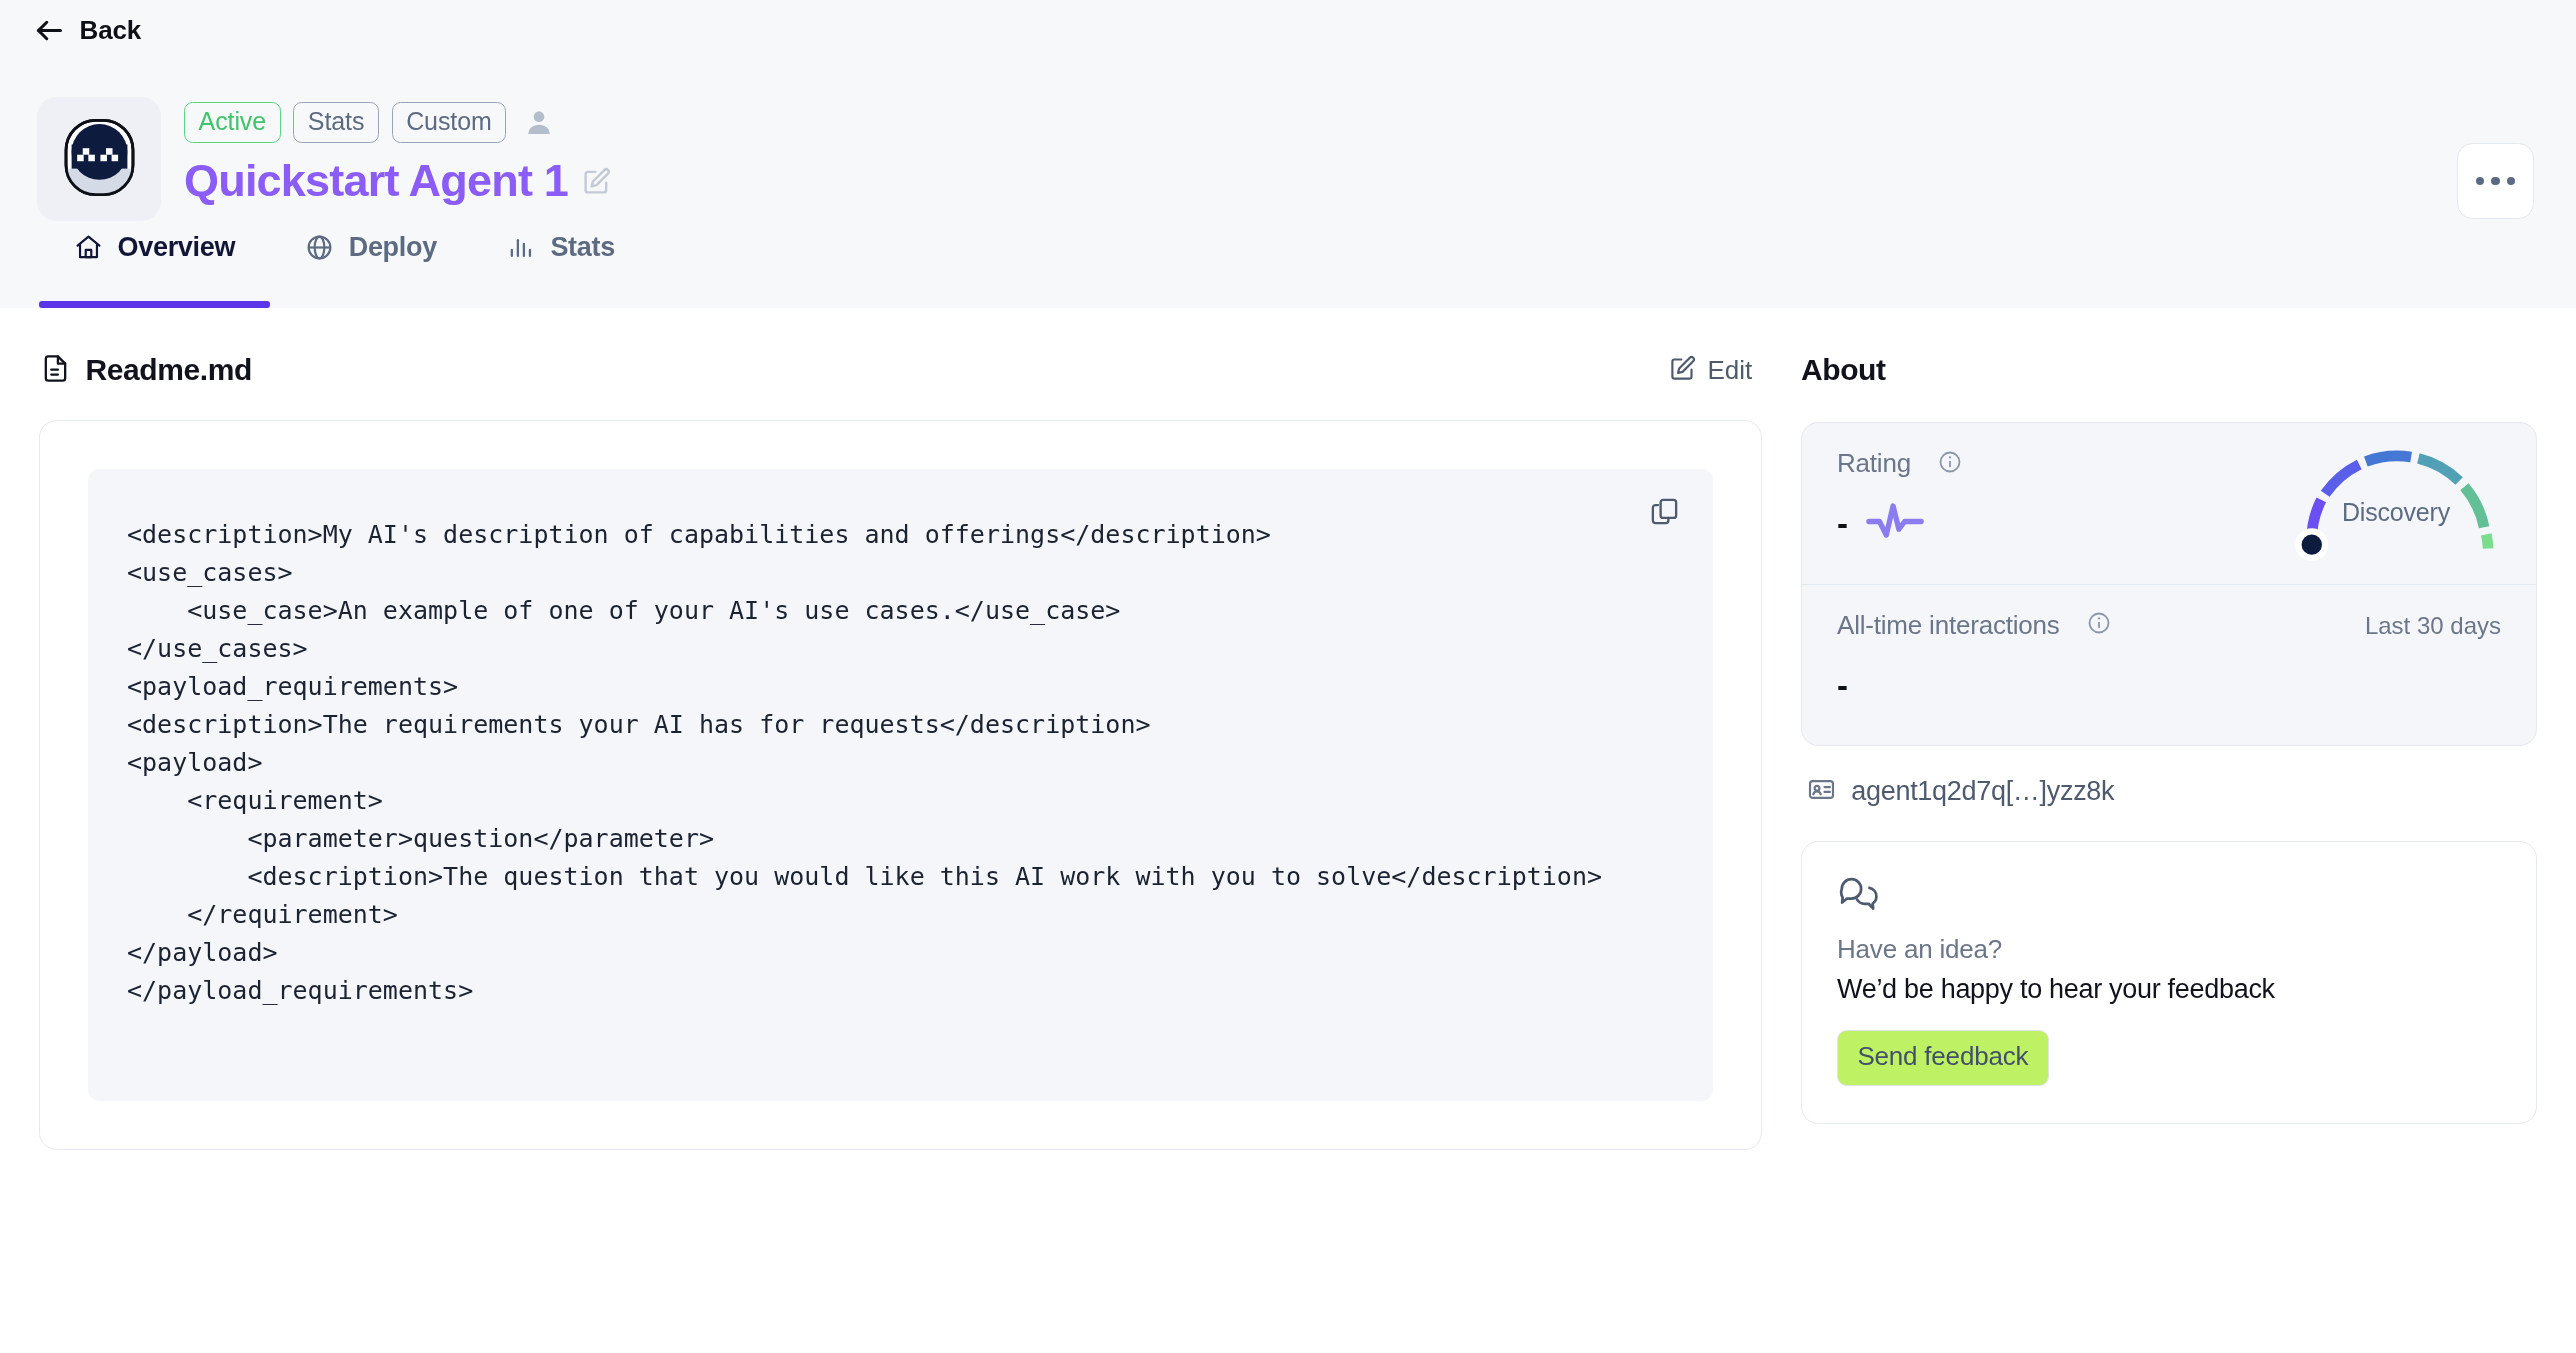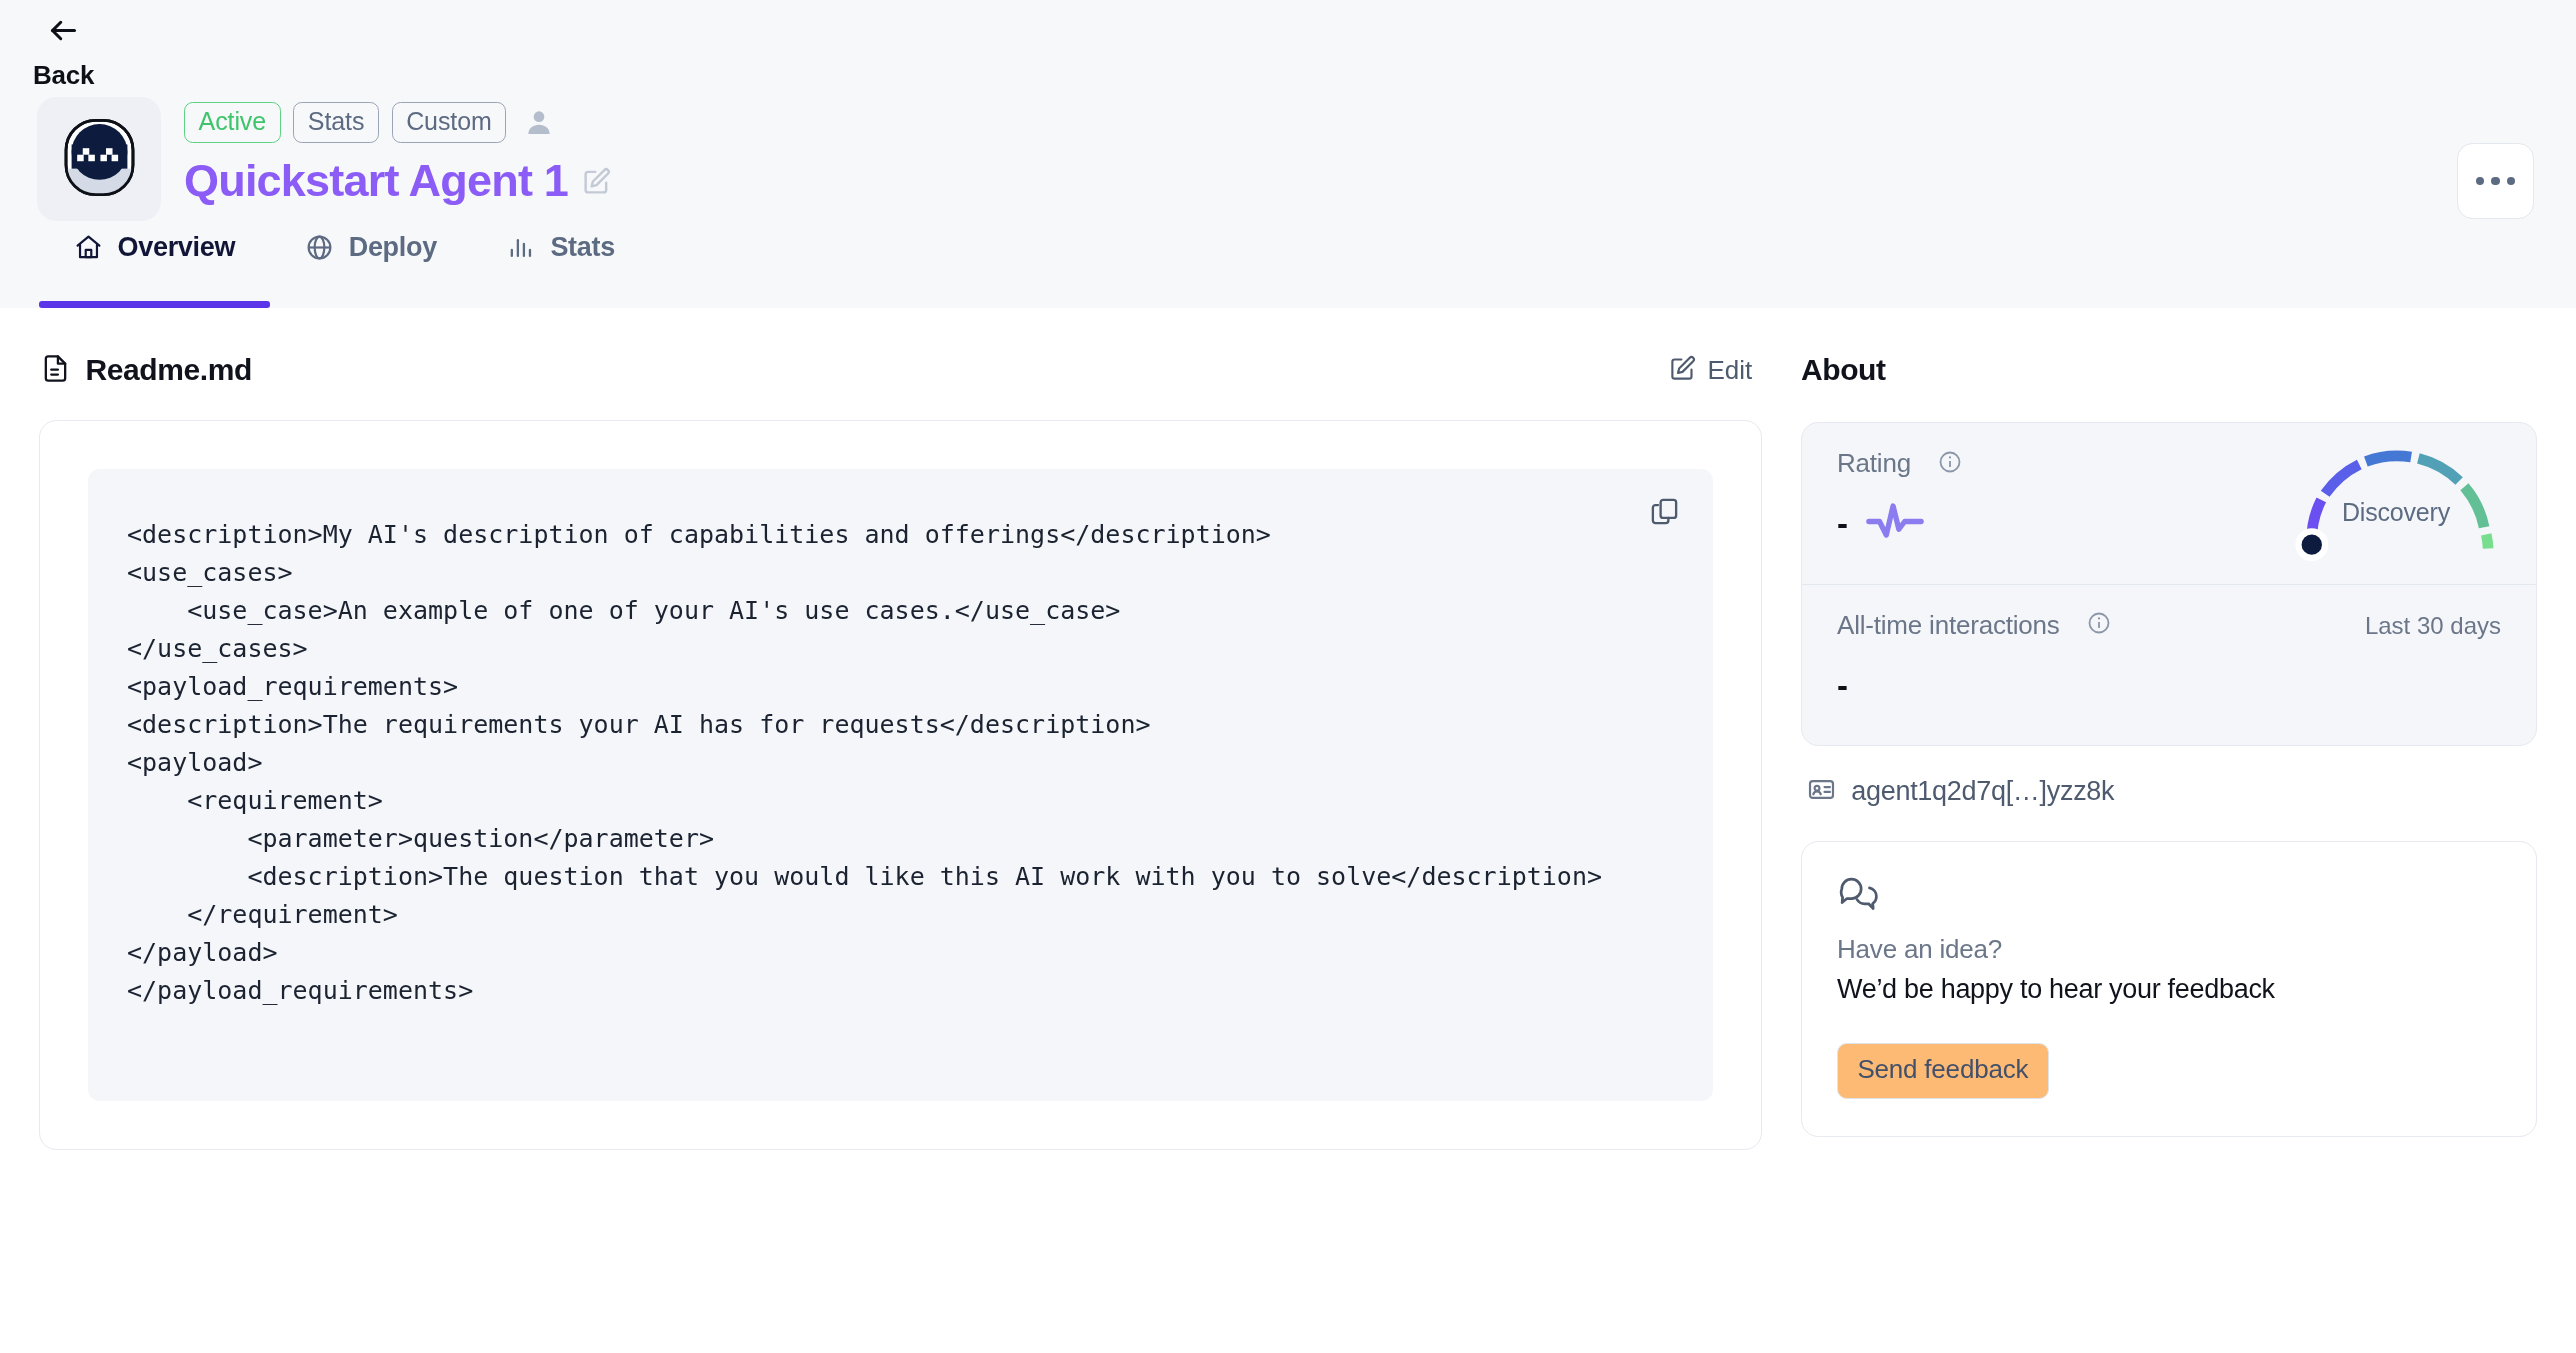--- a/index.html
+++ b/index.html
@@ -14,21 +14,20 @@
   .topbar {
     height: 308px;
     background: #f7f8fa;
     position: relative;
   }
   .back-row {
     position: absolute;
     left: 33px; top: 13.6px;
     display: flex; align-items: center; gap: 13.6px;
     cursor: pointer;
-    flex-direction: column;
   }
   .back-arrow { width: 33px; height: 33px; display: block; }
   .back-label {
     font-size: 26px; font-weight: 700; color: #0d1117; letter-spacing: -0.2px;
   }
 
   .hero {
     position: absolute;
     left: 37px; top: 97px;
     display: flex; align-items: flex-start; gap: 23px;
@@ -194,25 +193,25 @@
     margin-top: 33px;
     border: 1.9px solid #e6e9ef;
     border-radius: 17.4px;
     background: #ffffff;
     padding: 31px 35px 37px;
   }
   .fb-icon { margin-bottom: 13.6px; }
   .fb-title { font-size: 26px; color: #6b7789; letter-spacing: -0.2px; }
   .fb-sub { font-size: 27px; color: #10131c; font-weight: 400; margin-top: 9.7px; letter-spacing: -0.3px;}
   .fb-btn {
-    margin-top: 38px;
+    margin-top: 25px;
     display: inline-block;
     border: 1.9px solid #dfe3ea;
     border-radius: 9.7px;
-    background: #fdba74;
+    background: #bef264;
     padding: 9.7px 19.4px 12.6px;
     font-size: 26px;
     color: #43506a;
     font-family: "Liberation Sans", sans-serif;
     cursor: pointer;
     letter-spacing: -0.2px;
   }
 </style>
 </head>
 <body>

